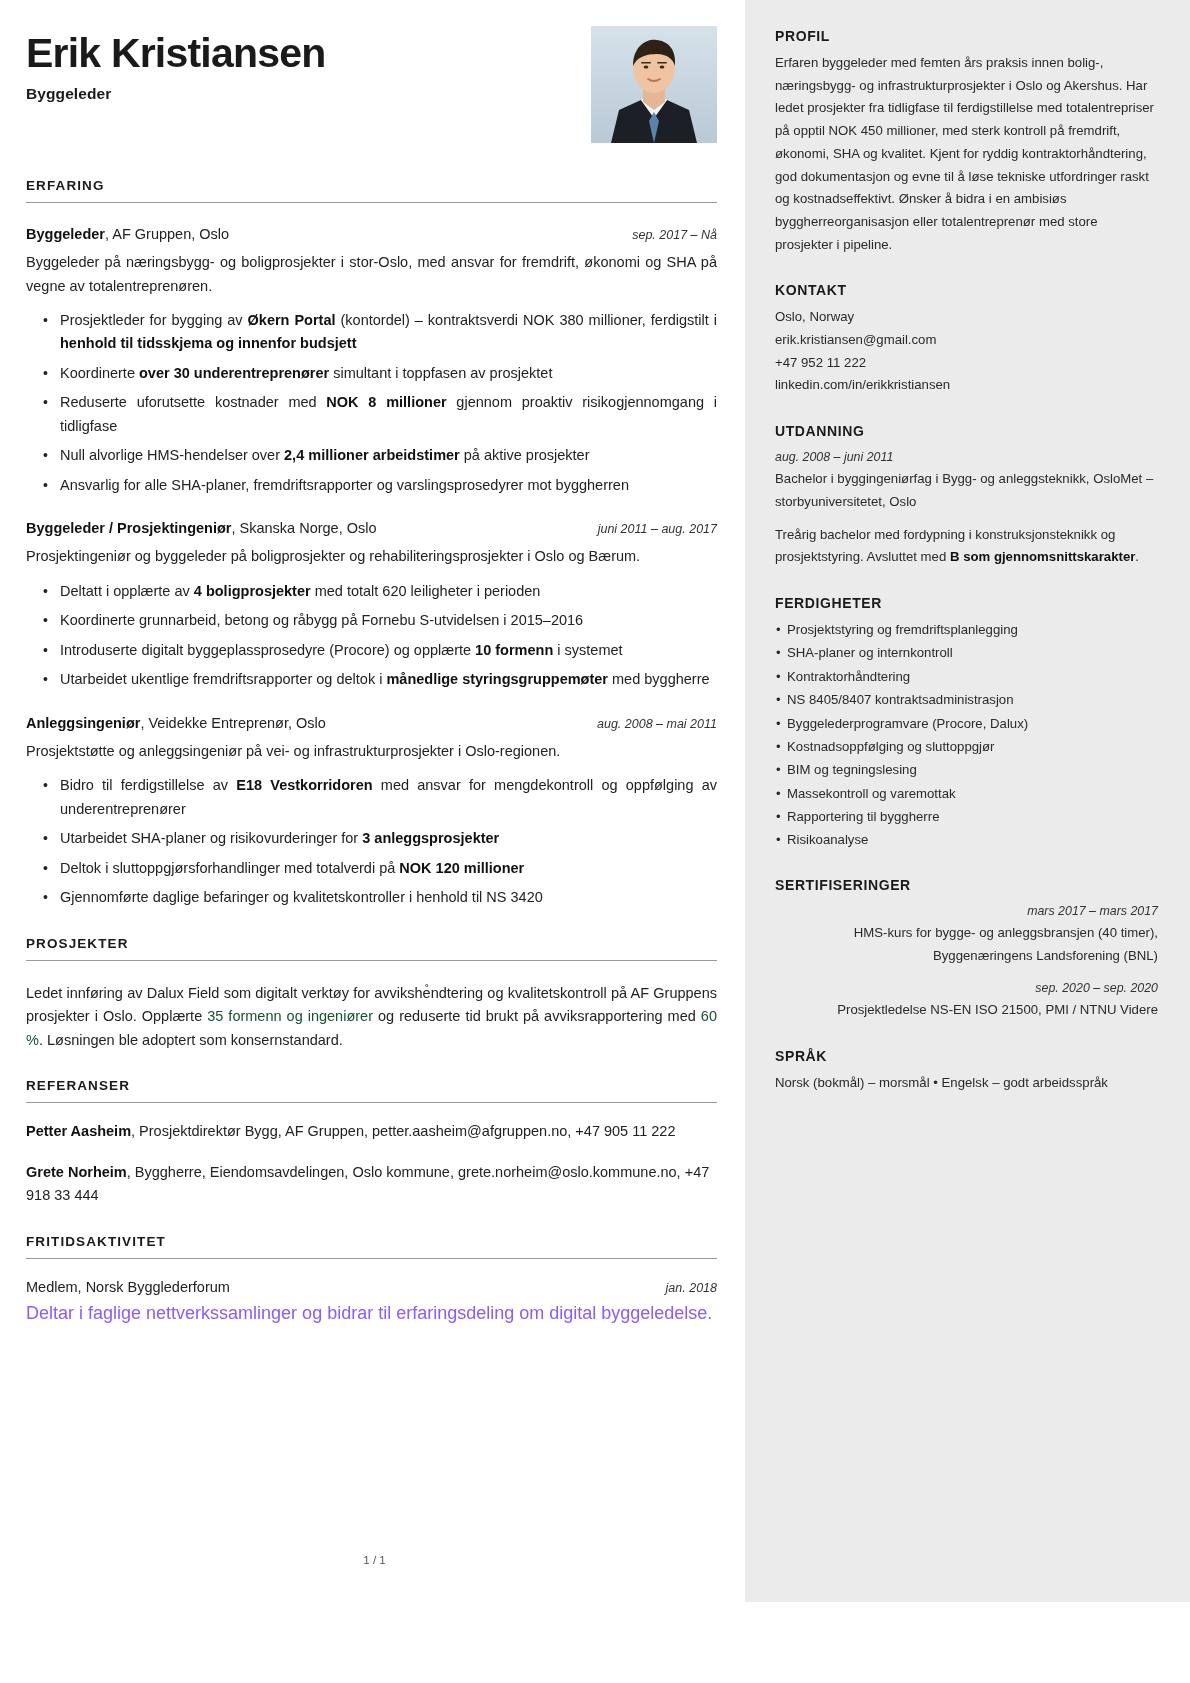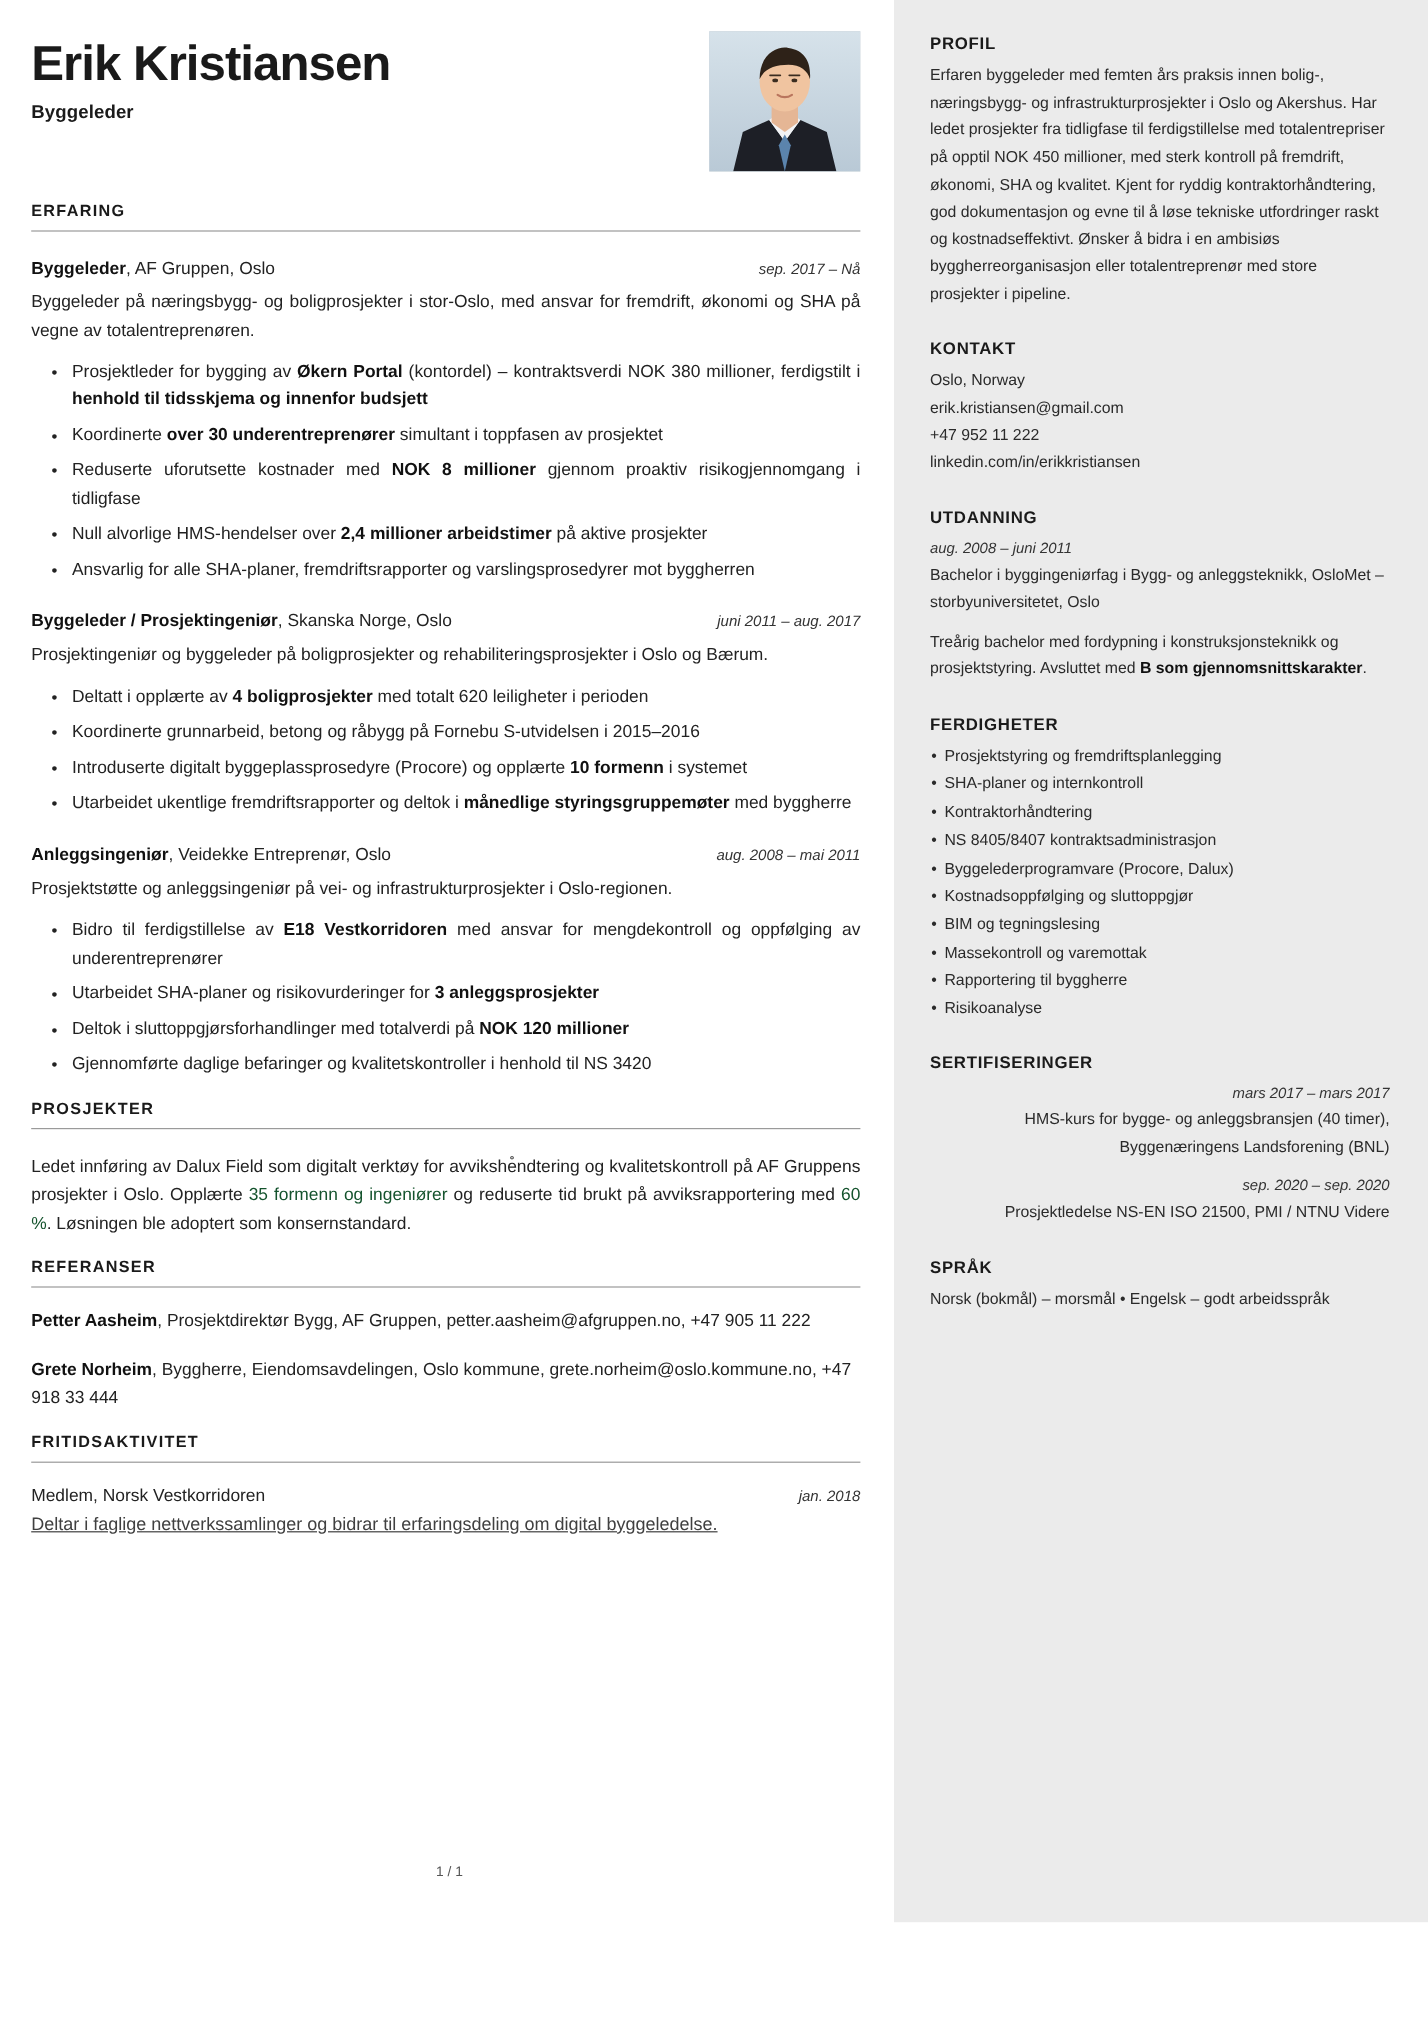--- a/index.html
+++ b/index.html
@@ -49,21 +49,21 @@
   .photo {
     width: 126px;
     height: 117px;
     flex: 0 0 auto;
     overflow: hidden;
     background: #c7d2da;
     position: relative;
   }
   .photo svg { display: block; width: 100%; height: 100%; }
 
-  .section { margin-top: 16px; }
+  .section { margin-top: 26px; }
   .section-title {
     font-size: 13.5px;
     font-weight: bold;
     letter-spacing: 1.1px;
     color: #1a1a1a;
     padding-bottom: 9px;
   }
   .rule {
     height: 1px;
     background: #9a9a9a;
@@ -138,25 +138,24 @@
   .ref-item b { font-weight: bold; color: #111; }
 
   .hobby-head {
     display: flex;
     justify-content: space-between;
     align-items: baseline;
     margin-top: 20px;
   }
   .hobby-title { font-size: 14.5px; color: #222; }
   .hobby-desc {
-    font-size: 15px;
-    color: #404040;
+    font-size: 18px;
+    color: #8b5cf6;
     line-height: 1.62;
     margin-top: 4px;
-    text-decoration: underline;
   }
 
   .page-footer {
     position: absolute;
     left: 4px;
     right: 0;
     bottom: 36px;
     text-align: center;
     font-size: 11.5px;
     color: #555;
@@ -316,21 +315,21 @@
       <div id="refs-container">
           <div class="ref-item"><b>Petter Aasheim</b><span>, Prosjektdirektør Bygg, AF Gruppen, petter.aasheim@afgruppen.no, +47 905 11 222</span></div>
           <div class="ref-item"><b>Grete Norheim</b><span>, Byggherre, Eiendomsavdelingen, Oslo kommune, grete.norheim@oslo.kommune.no, +47 918 33 444</span></div>
         </div>
     </div>
 
     <div class="section">
       <div class="section-title">FRITIDSAKTIVITET</div>
       <div class="rule"></div>
       <div class="hobby-head">
-        <div class="hobby-title">Medlem, Norsk Vestkorridoren</div>
+        <div class="hobby-title">Medlem, Norsk Bygglederforum</div>
         <div class="job-dates">jan. 2018</div>
       </div>
       <div class="hobby-desc">Deltar i faglige nettverkssamlinger og bidrar til erfaringsdeling om digital byggeledelse.</div>
     </div>
 
     <div class="page-footer">1 / 1</div>
   </div>
 
   <div class="sidebar">
 

